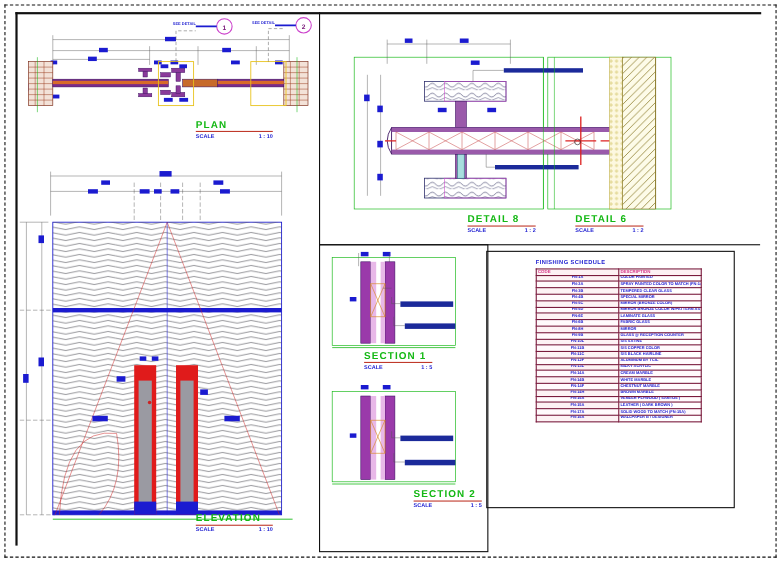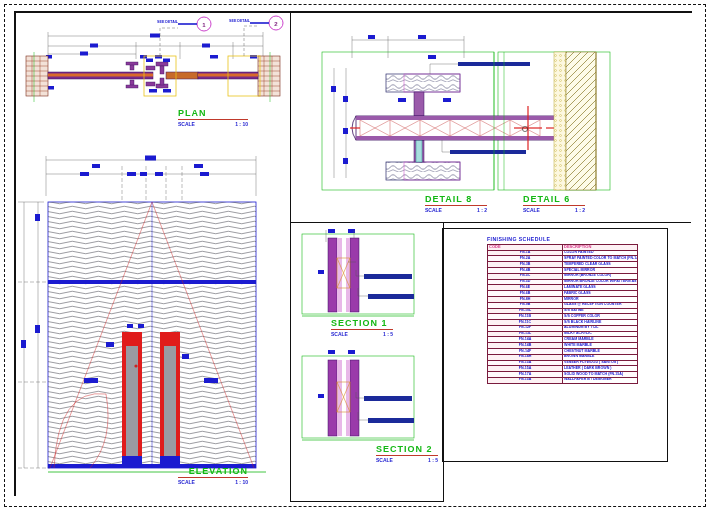--- a/index.html
+++ b/index.html
@@ -253,21 +253,21 @@
         <rect x="70" y="228" width="14" height="5"></rect>
         <rect x="190" y="228" width="14" height="5"></rect>
       </g>
 
       <g stroke="#14b814" stroke-width=".8">
           <line x1="34" y1="322" x2="252" y2="322"></line>
         </g>
     </svg>
   </div>
 
-  <div class="lbl" style="left:178px;top:466px;width:70px;text-align:right;">
+  <div class="lbl" style="left:178px;top:466px;width:70px;">
     <span class="t">ELEVATION</span>
     <span class="ul"></span>
     <span class="sc">
       <b>SCALE</b>
       <b>1 : 10</b>
     </span>
   </div>
 
   <div class="vp" style="left:318px;top:28px;width:296px;height:166px;">
     <svg width="296" height="166" viewBox="0 0 296 166">

